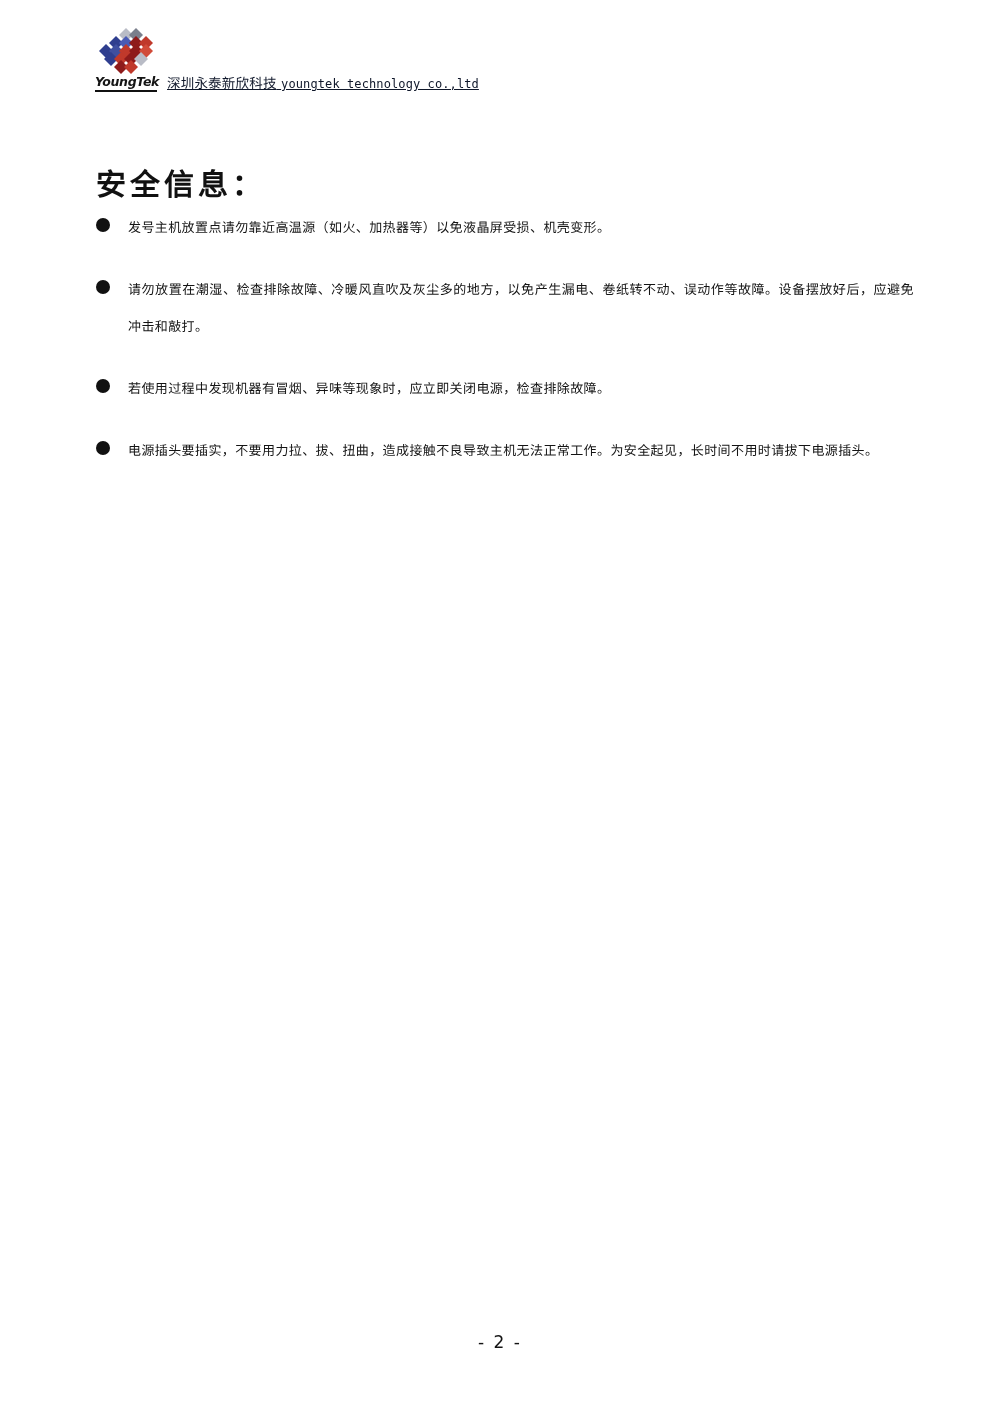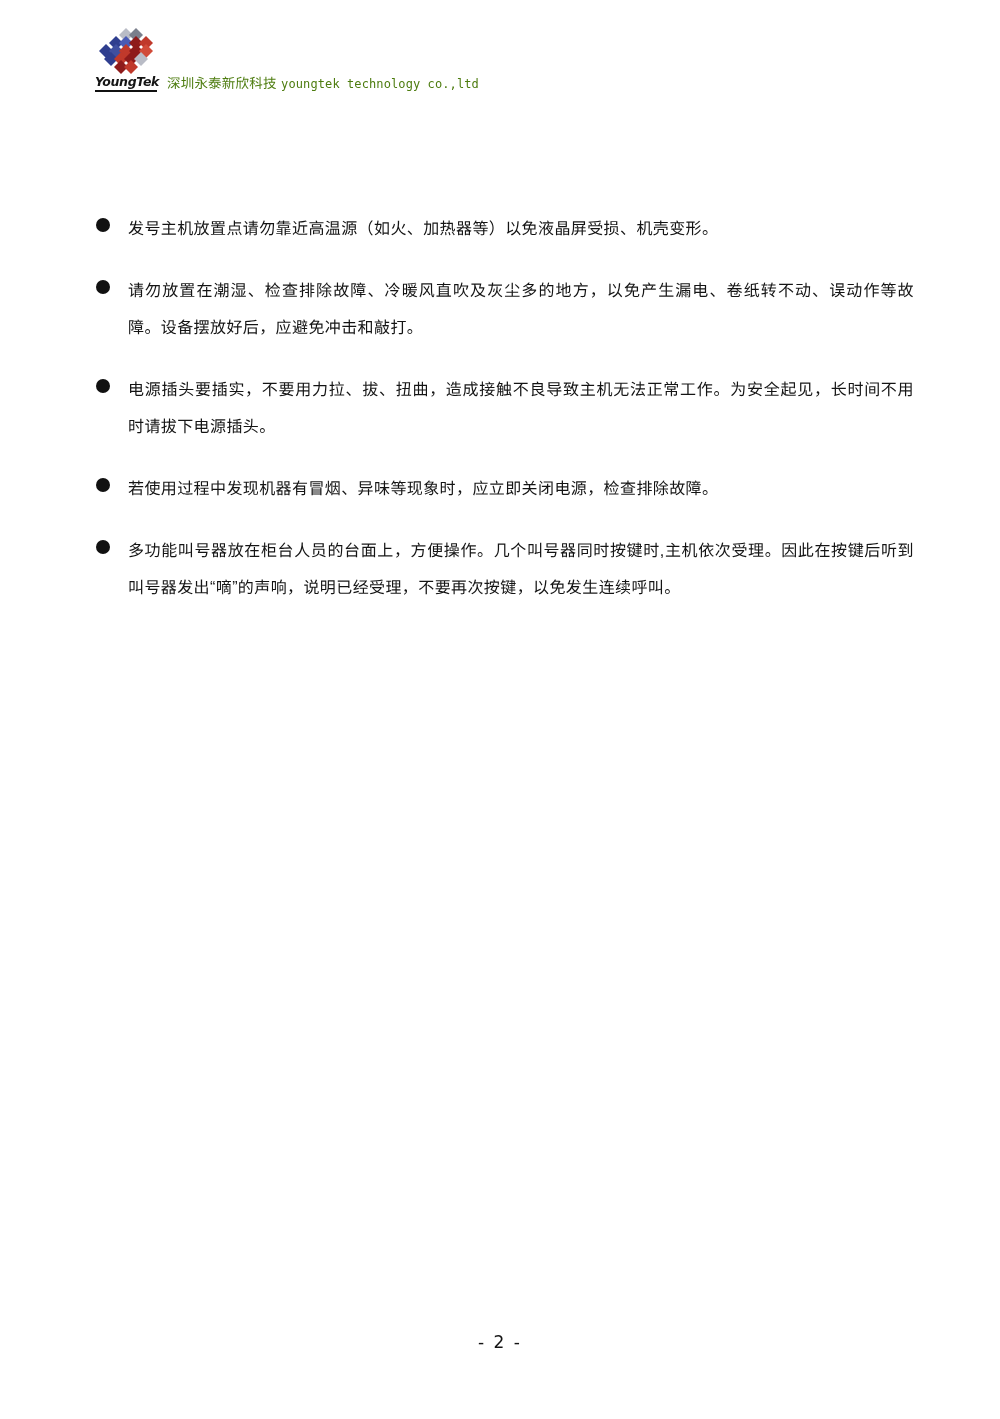--- a/index.html
+++ b/index.html
@@ -68,23 +68,24 @@
     left: 0;
     top: 64px;
     width: 62px;
     height: 2px;
     background: #111;
   }
   .logo-text {
     padding-bottom: 6px;
     font-family: "DejaVu Sans", "Liberation Sans", sans-serif;
     font-size: 13.5px;
-    color: #4d7c0f;
+    color: #0f172a;
     letter-spacing: 0.2px;
     white-space: nowrap;
+    text-decoration: underline;
   }
   .logo-text .en {
     font-family: "DejaVu Sans Mono", "Liberation Mono", monospace;
     font-size: 12px;
     letter-spacing: 0.1px;
   }
 
   
   .doc-title {
     position: absolute;
@@ -113,27 +114,27 @@
     flex: 0 0 auto;
     width: 14px;
     height: 14px;
     border-radius: 50%;
     background: #111;
     margin-top: 8px;
     margin-right: 18px;
   }
   .item-text {
     flex: 1 1 auto;
-    font-size: 16px;
+    font-size: 13px;
     line-height: 37px;
     color: #141414;
     text-align: justify;
     text-justify: inter-character;
     letter-spacing: 0.4px;
-    font-family: Liberation Sans, sans-serif;
+    font-family: Liberation Mono, monospace;
   }
 
   
   .footer {
     position: absolute;
     left: 0;
     top: 1332px;
     width: 1000px;
     text-align: center;
     font-size: 17px;
@@ -174,50 +175,47 @@
         <div class="logo-word">YoungTek</div>
         <div class="logo-underline"></div>
       </div>
       <div class="logo-text">
         <span>深圳永泰新欣科技</span>
         <span class="en">youngtek technology co.,ltd</span>
       </div>
     </div>
   </div>
 
+  <h1 class="doc-title">安全信息：</h1>
 
   <div class="safety-list">
 
     <div class="safety-item">
       <span class="bullet"></span>
       <span class="item-text">发号主机放置点请勿靠近高温源（如火、加热器等）以免液晶屏受损、机壳变形。</span>
     </div>
 
     <div class="safety-item">
       <span class="bullet"></span>
       <span class="item-text">请勿放置在潮湿、检查排除故障、冷暖风直吹及灰尘多的地方，以免产生漏电、卷纸转不动、误动作等故障。设备摆放好后，应避免冲击和敲打。</span>
     </div>
 
 
 
     <div class="safety-item">
       <span class="bullet"></span>
+      <span class="item-text">若使用过程中发现机器有冒烟、异味等现象时，应立即关闭电源，检查排除故障。</span>
+    </div>
+
+    <div class="safety-item">
+      <span class="bullet"></span>
       <span class="item-text">电源插头要插实，不要用力拉、拔、扭曲，造成接触不良导致主机无法正常工作。为安全起见，长时间不用时请拔下电源插头。</span>
     </div>
 
-    <div class="safety-item">
-      <span class="bullet"></span>
-      <span class="item-text">若使用过程中发现机器有冒烟、异味等现象时，应立即关闭电源，检查排除故障。</span>
-    </div>
-
-
-    <div class="safety-item">
-      <span class="bullet"></span>
-      <span class="item-text">多功能叫号器放在柜台人员的台面上，方便操作。几个叫号器同时按键时,主机依次受理。因此在按键后听到叫号器发出“嘀”的声响，说明已经受理，不要再次按键，以免发生连续呼叫。</span>
-    </div>
+
 
   </div>
 
   <div class="footer">
     <span>- 2 -</span>
   </div>
 
 </div>
 
 </body></html>

